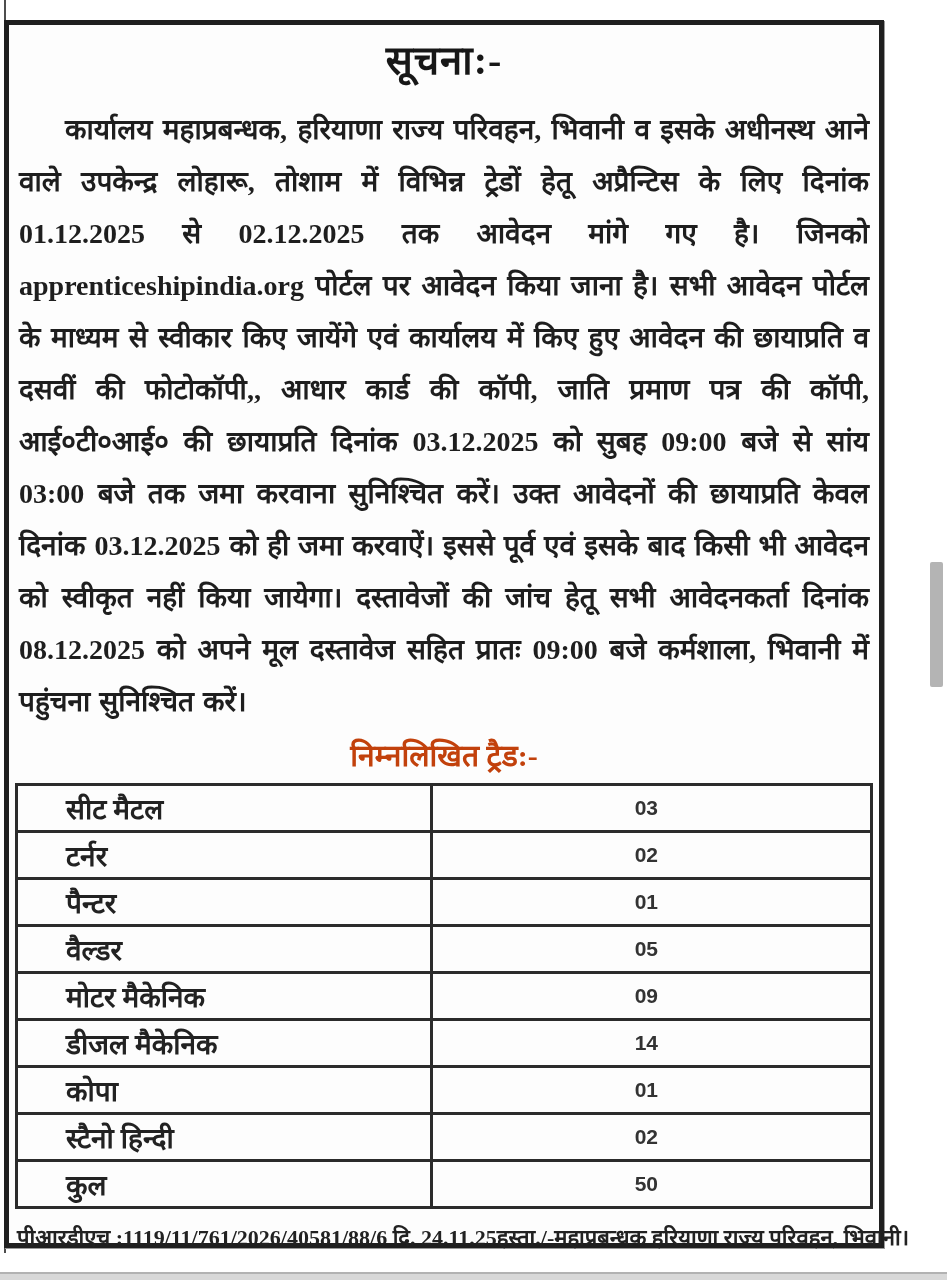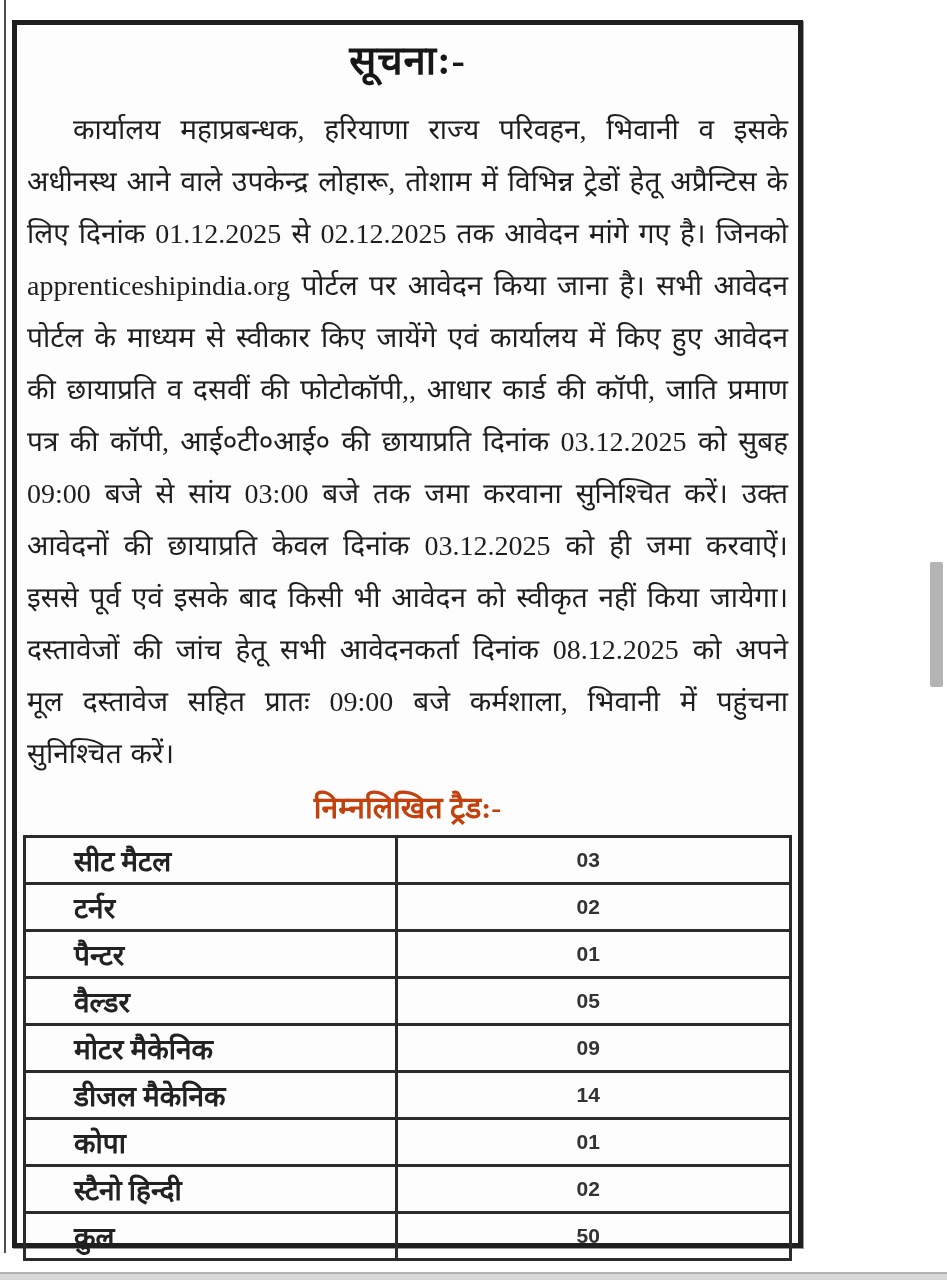--- a/index.html
+++ b/index.html
@@ -12,41 +12,41 @@
     overflow: hidden;
   }
   .left-edge-line {
     position: absolute;
     left: 4px; top: 0;
     width: 2px; height: 1253px;
     background: #4d4d4d;
   }
   .doc {
     position: absolute;
-    left: 12px; top: 20px;
-    width: 791px; height: 1228px;
+    left: 4px; top: 20px;
+    width: 880px; height: 1228px;
     border: 5px solid #1f1f1f;
     background: #fdfdfd;
     display: flex;
     flex-direction: column;
     padding: 4px 6px 0 6px;
     box-shadow: 1px 1px 0 #9a9a9a;
   }
   .doc-title {
     text-align: center;
     font-size: 40px;
     font-weight: bold;
     color: #171717;
     margin: 2px 0 18px 0;
     letter-spacing: 1px;
   }
   .doc-body {
     font-size: 28px;
     line-height: 52px;
-    font-weight: 400;
+    font-weight: 700;
     text-align: justify;
     text-indent: 46px;
     padding: 0 4px 0 4px;
     color: #1e1e1e;
     word-spacing: 2px;
   }
   .table-heading {
     text-align: center;
     font-size: 30px;
     font-weight: bold;

